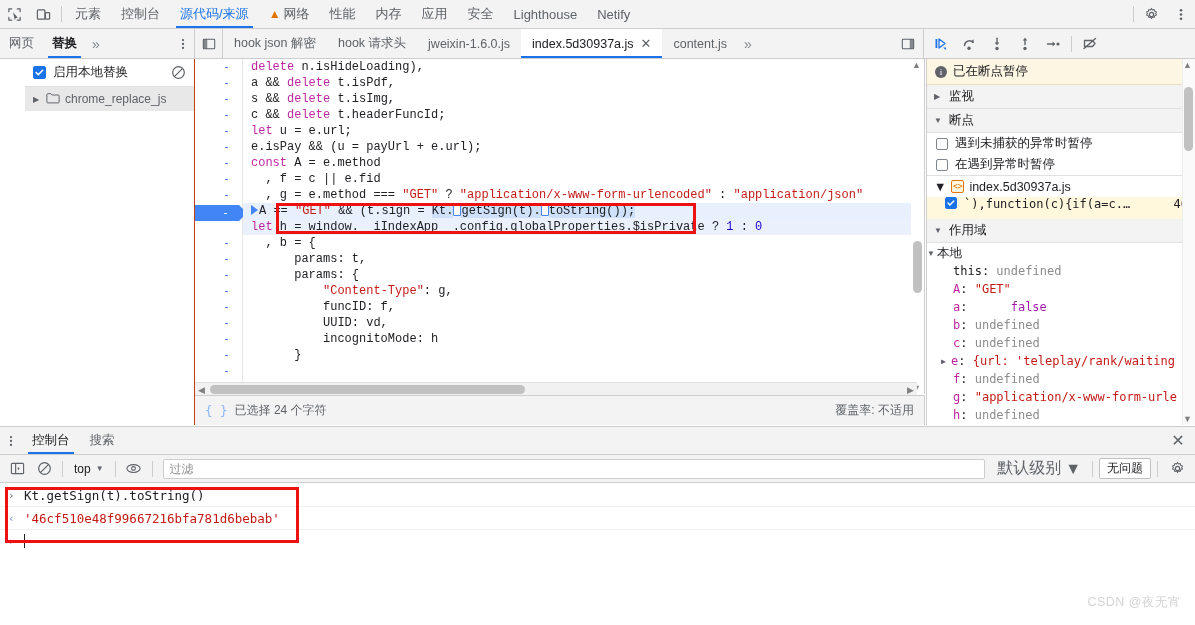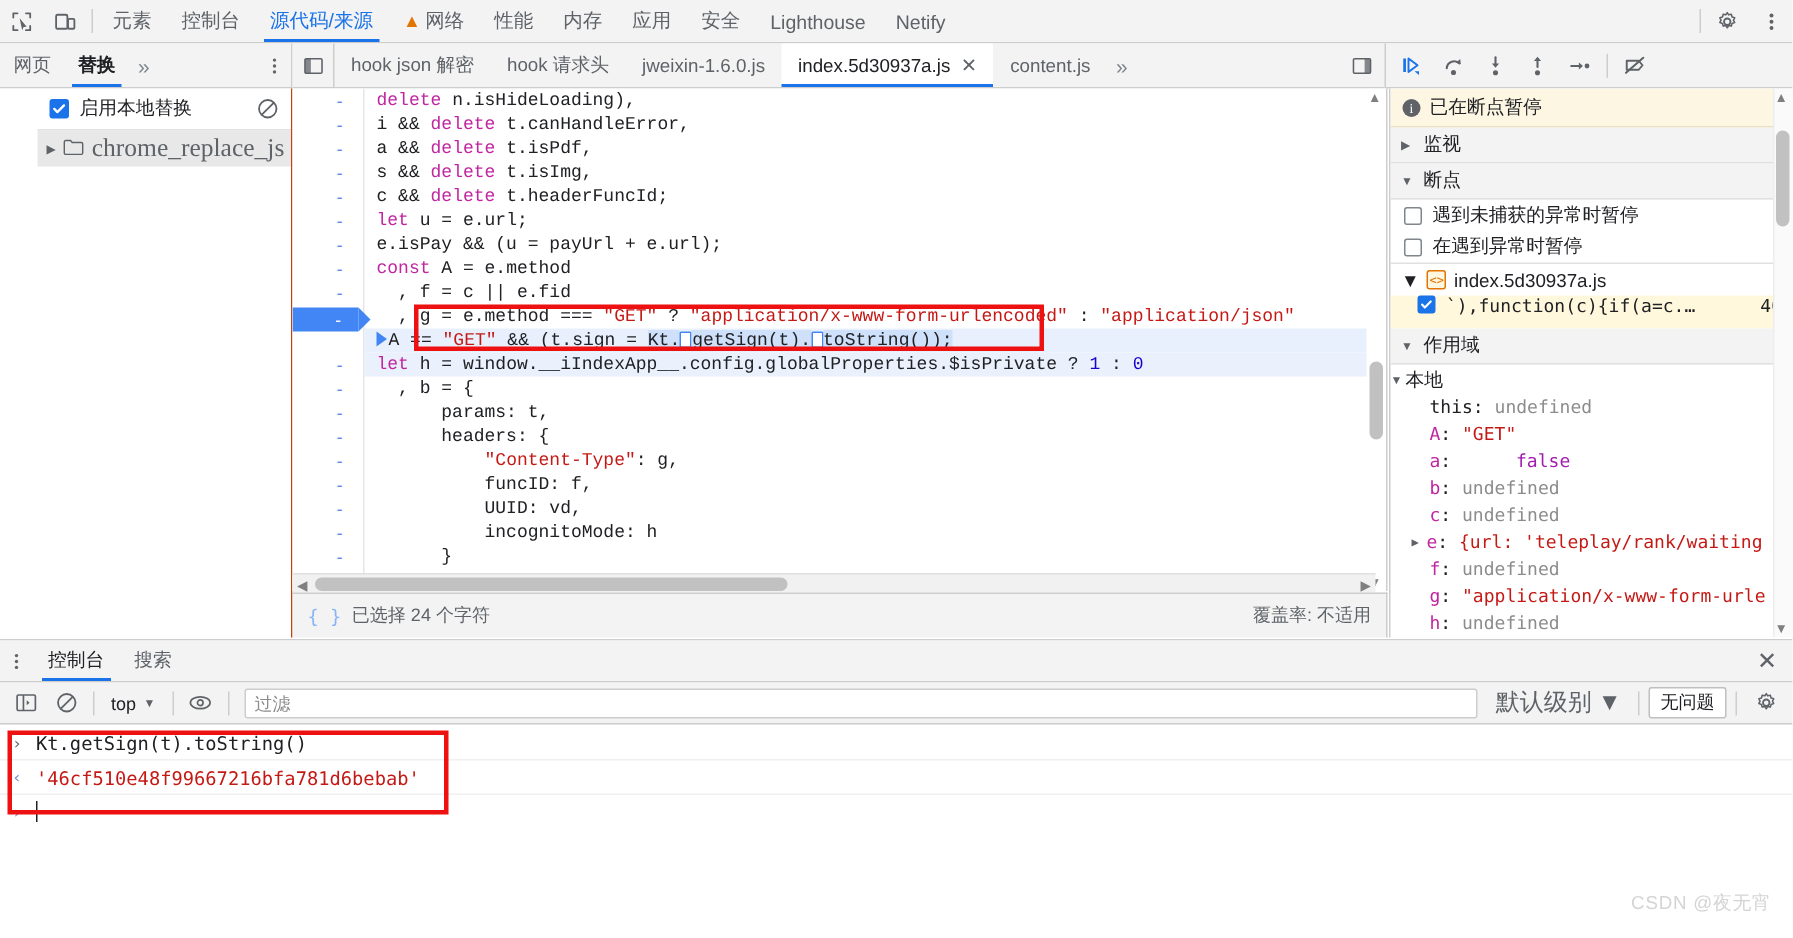--- a/index.html
+++ b/index.html
@@ -119,21 +119,21 @@
     cursor: pointer;
   }
   .chk svg { display: block; }
   .overrides-label { font-size: 12.5px; color: #202124; flex: 1; }
   .clear-btn { color: #5f6368; cursor: pointer; display: flex; align-items: center; }
   .folder-row {
     height: 24px; display: flex; align-items: center; gap: 5px;
     padding: 0 6px; background: #e8e8e8; cursor: pointer;
   }
   .tri { color: #5f6368; font-size: 8px; width: 10px; text-align: center; }
-  .folder-name { font-size: 17px; color: #5f6368; font-family: Liberation Serif, serif; }
+  .folder-name { font-size: 12px; color: #5f6368; }
 
   
   .editor {
     position: absolute; left: 195px; top: 59px; width: 730px; height: 335px;
     background: #ffffff; overflow: hidden;
     border-right: 1px solid #cdcdcd;
   }
   .gutter {
     position: absolute; left: 0; top: 0; width: 48px; height: 100%;
     background: #ffffff; border-right: 1px solid #e6e6e6;
@@ -596,34 +596,33 @@
       <div class="gutter-line">-</div>
       <div class="gutter-line">-</div>
       <div class="gutter-line">-</div>
       <div class="gutter-line">-</div>
     </div>
 
     <div class="exec-marker">-</div>
 
     <div class="code-area">
       <div class="code-line"><span class="k-kw">delete</span> n.isHideLoading),</div>
-      <div class="code-line">i &amp;&amp; <span class="k-kw">delete</span> t.canHandleError,</div>
       <div class="code-line">a &amp;&amp; <span class="k-kw">delete</span> t.isPdf,</div>
       <div class="code-line">s &amp;&amp; <span class="k-kw">delete</span> t.isImg,</div>
       <div class="code-line">c &amp;&amp; <span class="k-kw">delete</span> t.headerFuncId;</div>
       <div class="code-line"><span class="k-kw">let</span> u = e.url;</div>
       <div class="code-line">e.isPay &amp;&amp; (u = payUrl + e.url);</div>
       <div class="code-line"><span class="k-kw">const</span> A = e.method</div>
       <div class="code-line">  , f = c || e.fid</div>
       <div class="code-line">  , g = e.method === <span class="k-str">"GET"</span> ? <span class="k-str">"application/x-www-form-urlencoded"</span> : <span class="k-str">"application/json"</span></div>
       <div class="code-line hl"><span class="exec-arrow-inline"></span>A == <span class="k-str">"GET"</span> &amp;&amp; (t.sign = <span class="sel">Kt.</span><span class="dbg-chip"></span><span class="sel">getSign(t).</span><span class="dbg-chip"></span><span class="sel">toString());</span></div>
       <div class="code-line hl-partial"><span class="k-kw">let</span> h = window.__iIndexApp__.config.globalProperties.$isPrivate ? <span class="k-num">1</span> : <span class="k-num">0</span></div>
       <div class="code-line">  , b = {</div>
       <div class="code-line">      params: t,</div>
-      <div class="code-line">      headers: {</div>
+      <div class="code-line">      params: {</div>
       <div class="code-line">          <span class="k-str">"Content-Type"</span>: g,</div>
       <div class="code-line">          funcID: f,</div>
       <div class="code-line">          UUID: vd,</div>
       <div class="code-line">          incognitoMode: h</div>
       <div class="code-line">      }</div>
     </div>
 
     <div class="v-scroll">
       <div class="v-arrow" style="top:1px">▲</div>
       <div class="v-scroll-thumb"></div>

